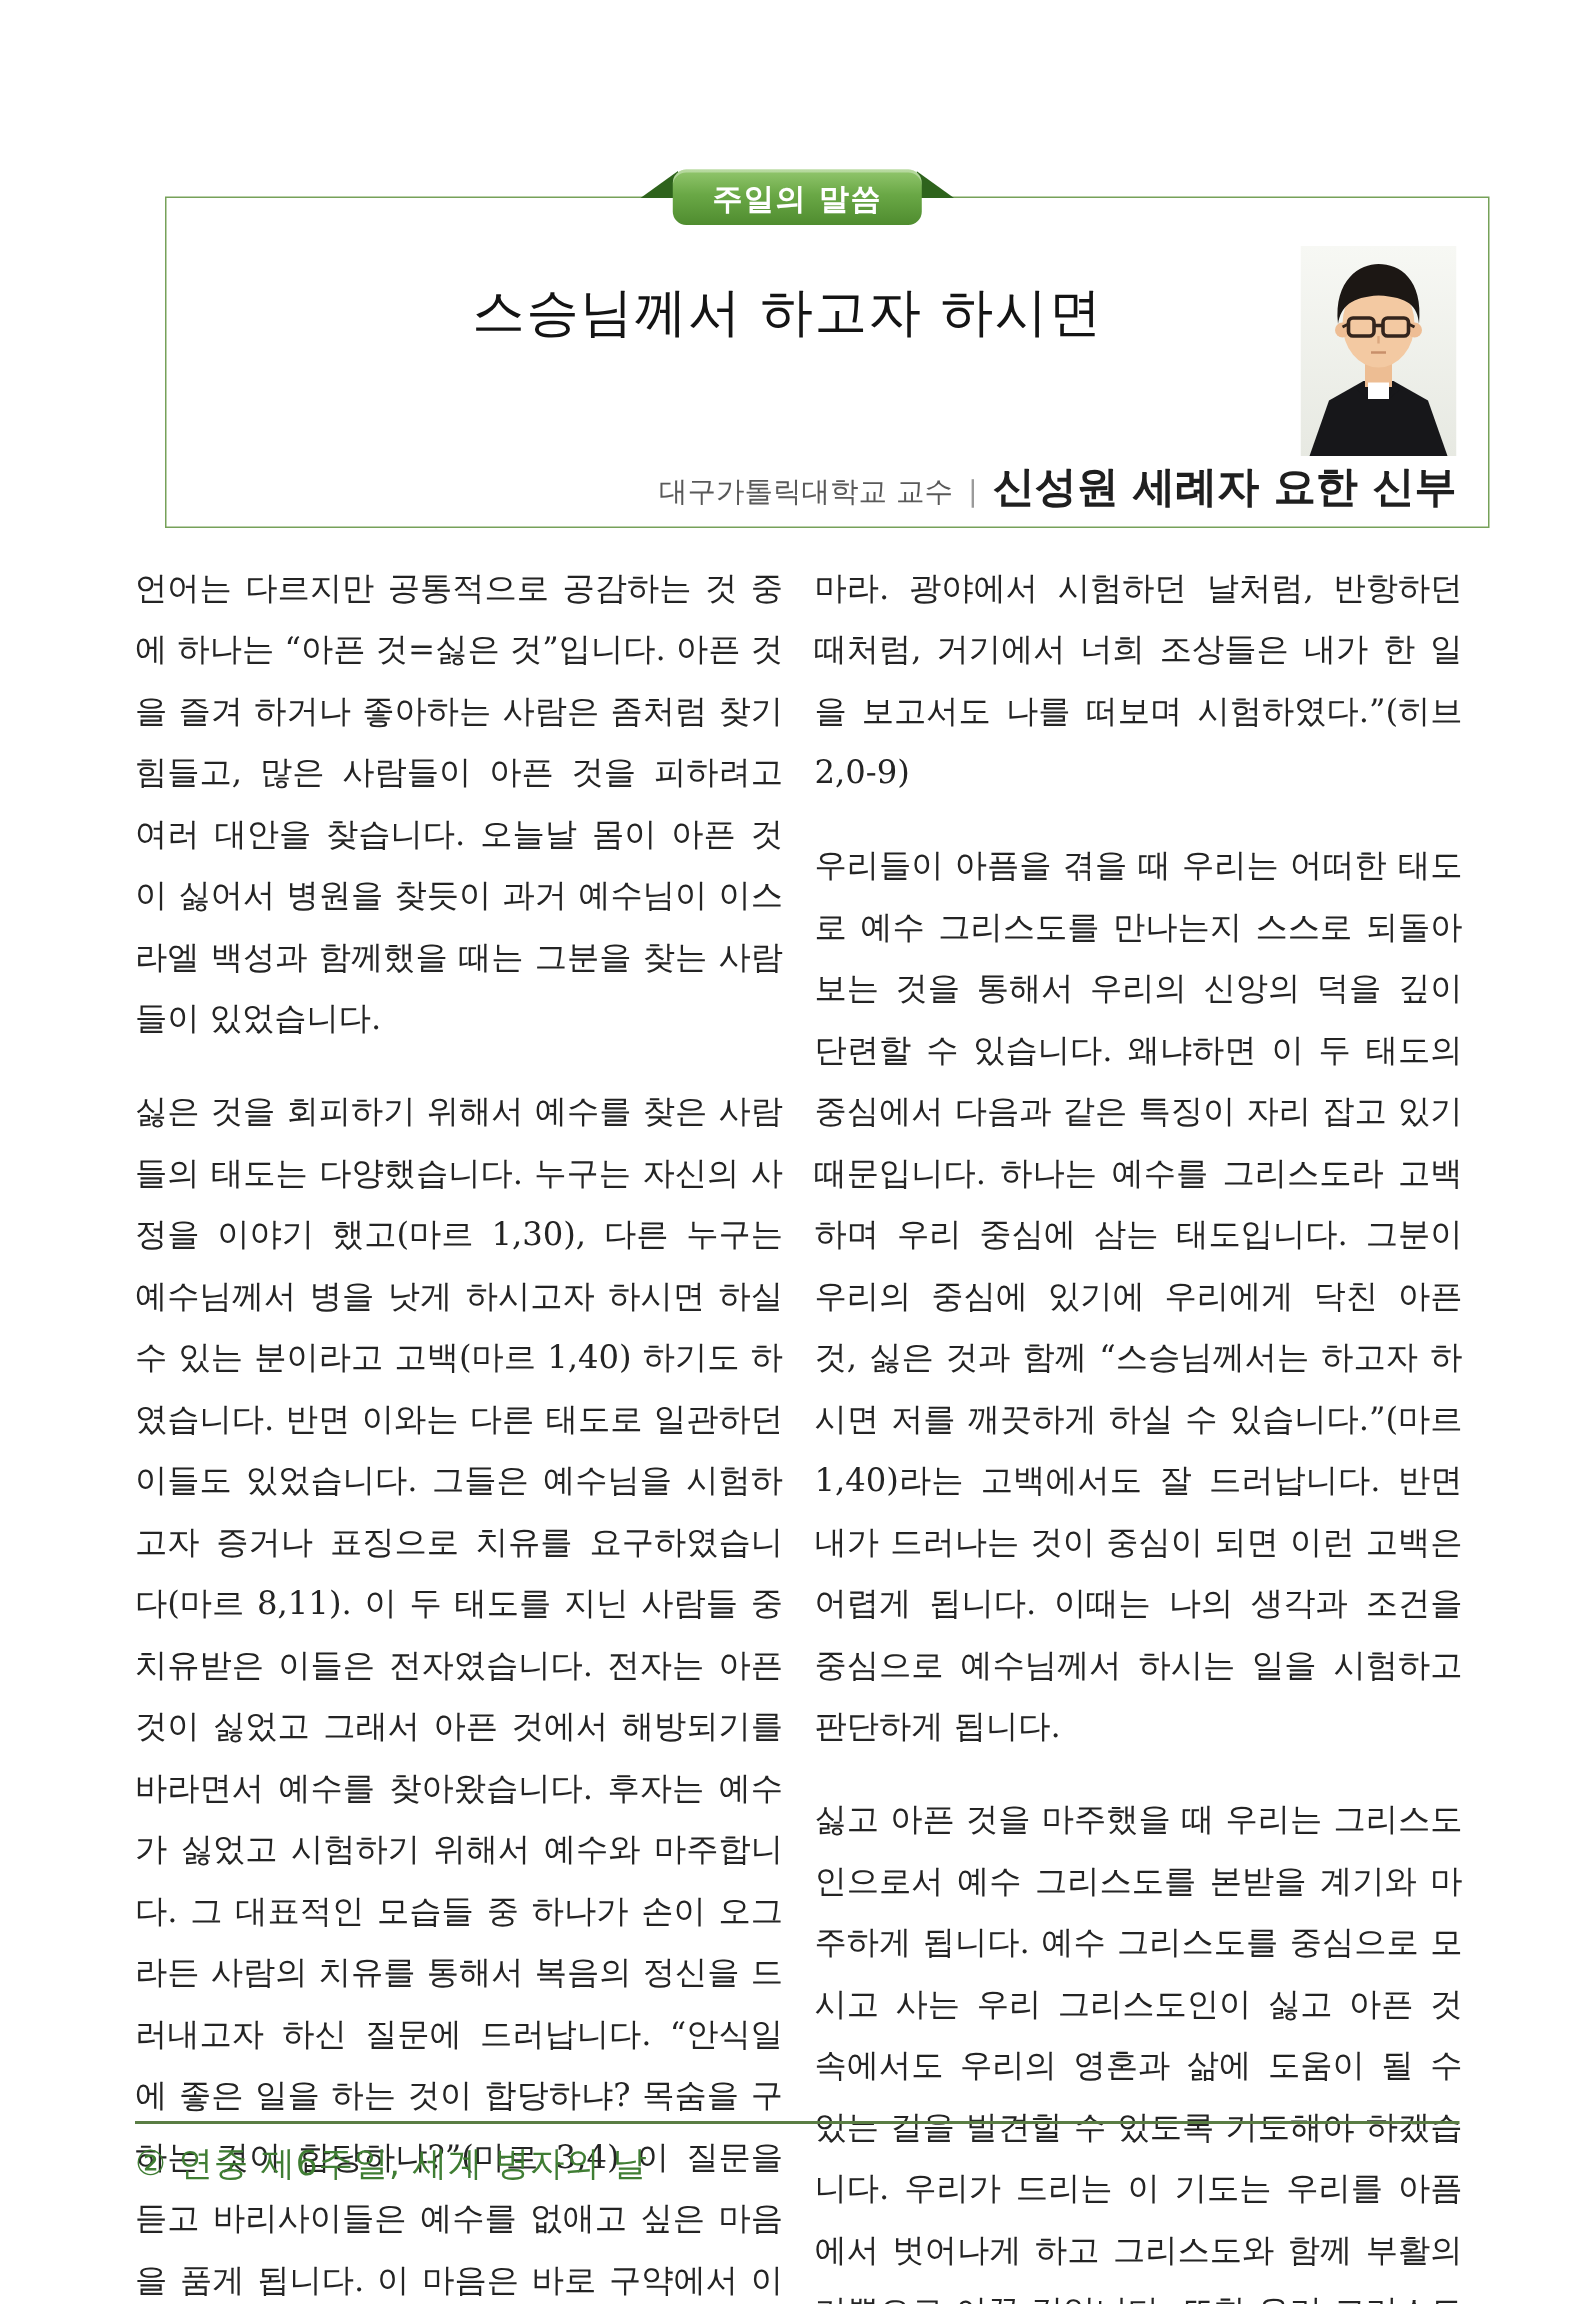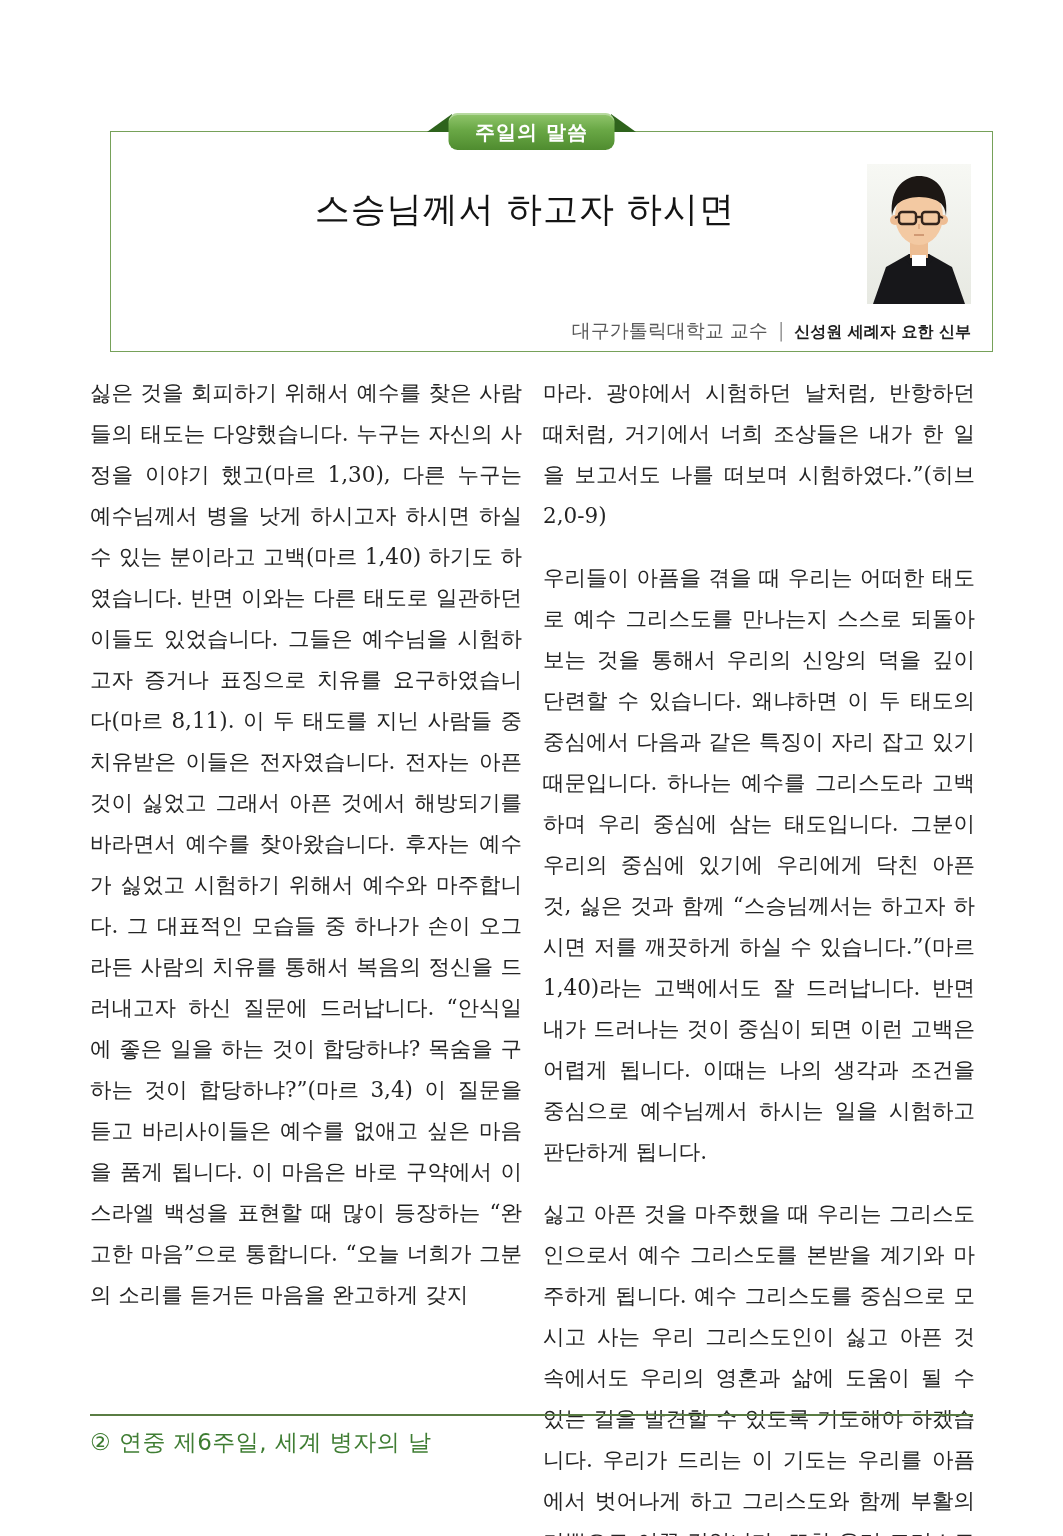--- a/index.html
+++ b/index.html
@@ -56,21 +56,21 @@
     display:block;
   }
 
   .byline {
     position:absolute; right:21px; bottom:7px;
     font-family:"DejaVu Sans", sans-serif;
     font-size:19px; color:#595959;
     white-space:nowrap;
   }
   .byline .sep { color:#9a9a9a; padding:0 10px; font-weight:normal; }
-  .byline .name { color:#1f1f1f; font-weight:bold; font-size:16px; }
+  .byline .name { color:#1f1f1f; font-weight:bold; font-size:28px; }
 
   
   .columns {
     position:absolute; left:90px; top:372px;
     width:885px;
     display:flex; gap:21px;
   }
   .col {
     width:432px;
     font-size:21.5px;
@@ -143,20 +143,21 @@
     <line x1="52" y1="60" x2="52" y2="65" stroke="#dba77f" stroke-width="1.6"></line>
   </svg>
 
   <div class="byline">
     <span>대구가톨릭대학교 교수</span><span class="sep">|</span><span class="name">신성원 세례자 요한 신부</span>
   </div>
 </div>
 
 <div class="columns">
   <div class="col">
+    <p>언어는 다르지만 공통적으로 공감하는 것 중에 하나는 “아픈 것=싫은 것”입니다. 아픈 것을 즐겨 하거나 좋아하는 사람은 좀처럼 찾기 힘들고, 많은 사람들이 아픈 것을 피하려고 여러 대안을 찾습니다. 오늘날 몸이 아픈 것이 싫어서 병원을 찾듯이 과거 예수님이 이스라엘 백성과 함께했을 때는 그분을 찾는 사람들이 있었습니다.</p>
     <p>싫은 것을 회피하기 위해서 예수를 찾은 사람들의 태도는 다양했습니다. 누구는 자신의 사정을 이야기 했고(마르 1,30), 다른 누구는 예수님께서 병을 낫게 하시고자 하시면 하실 수 있는 분이라고 고백(마르 1,40) 하기도 하였습니다. 반면 이와는 다른 태도로 일관하던 이들도 있었습니다. 그들은 예수님을 시험하고자 증거나 표징으로 치유를 요구하였습니다(마르 8,11). 이 두 태도를 지닌 사람들 중 치유받은 이들은 전자였습니다. 전자는 아픈 것이 싫었고 그래서 아픈 것에서 해방되기를 바라면서 예수를 찾아왔습니다. 후자는 예수가 싫었고 시험하기 위해서 예수와 마주합니다. 그 대표적인 모습들 중 하나가 손이 오그라든 사람의 치유를 통해서 복음의 정신을 드러내고자 하신 질문에 드러납니다. “안식일에 좋은 일을 하는 것이 합당하냐? 목숨을 구하는 것이 합당하냐?”(마르 3,4) 이 질문을 듣고 바리사이들은 예수를 없애고 싶은 마음을 품게 됩니다. 이 마음은 바로 구약에서 이스라엘 백성을 표현할 때 많이 등장하는 “완고한 마음”으로 통합니다.  “오늘 너희가 그분의 소리를 듣거든 마음을 완고하게 갖지</p>
   </div>
   <div class="col">
     <p>마라. 광야에서 시험하던 날처럼, 반항하던 때처럼, 거기에서 너희 조상들은 내가 한 일을 보고서도 나를 떠보며 시험하였다.”(히브 2,0-9)</p>
     <p>우리들이 아픔을 겪을 때 우리는 어떠한 태도로 예수 그리스도를 만나는지 스스로 되돌아보는 것을 통해서 우리의 신앙의 덕을 깊이 단련할 수 있습니다. 왜냐하면 이 두 태도의 중심에서 다음과 같은 특징이 자리 잡고 있기 때문입니다. 하나는 예수를 그리스도라 고백하며 우리 중심에 삼는 태도입니다. 그분이 우리의 중심에 있기에 우리에게 닥친 아픈 것, 싫은 것과 함께 “스승님께서는 하고자 하시면 저를 깨끗하게 하실 수 있습니다.”(마르 1,40)라는 고백에서도 잘 드러납니다. 반면 내가 드러나는 것이 중심이 되면 이런 고백은 어렵게 됩니다. 이때는 나의 생각과 조건을 중심으로 예수님께서 하시는 일을 시험하고 판단하게 됩니다.</p>
     <p><span>싫고 아픈 것을 마주했을 때 우리는 그리스도인으로서 예수 그리스도를 본받을 계기와 마주하게 됩니다. 예수 그리스도를 중심으로 모시고 사는 우리 그리스도인이 싫고 아픈 것 속에서도 우리의 영혼과 삶에 도움이 될 수 있는 길을 발견할 수 있도록 기도해야 하겠습니다. 우리가 드리는 이 기도는 우리를 아픔에서 벗어나게 하고 그리스도와 함께 부활의 기쁨으로 이끌 것입니다. 또한 우리 그리스도인의 영성은 나뿐만 아니라 우리 이웃을 생각합니다. 우리 주변에 너무나 아파서 힘들어하는 이들을 위해서 기도할 수 있어야 하겠습니다.</span></p>
   </div>
 </div>
 
 <div class="footer-line"></div>

